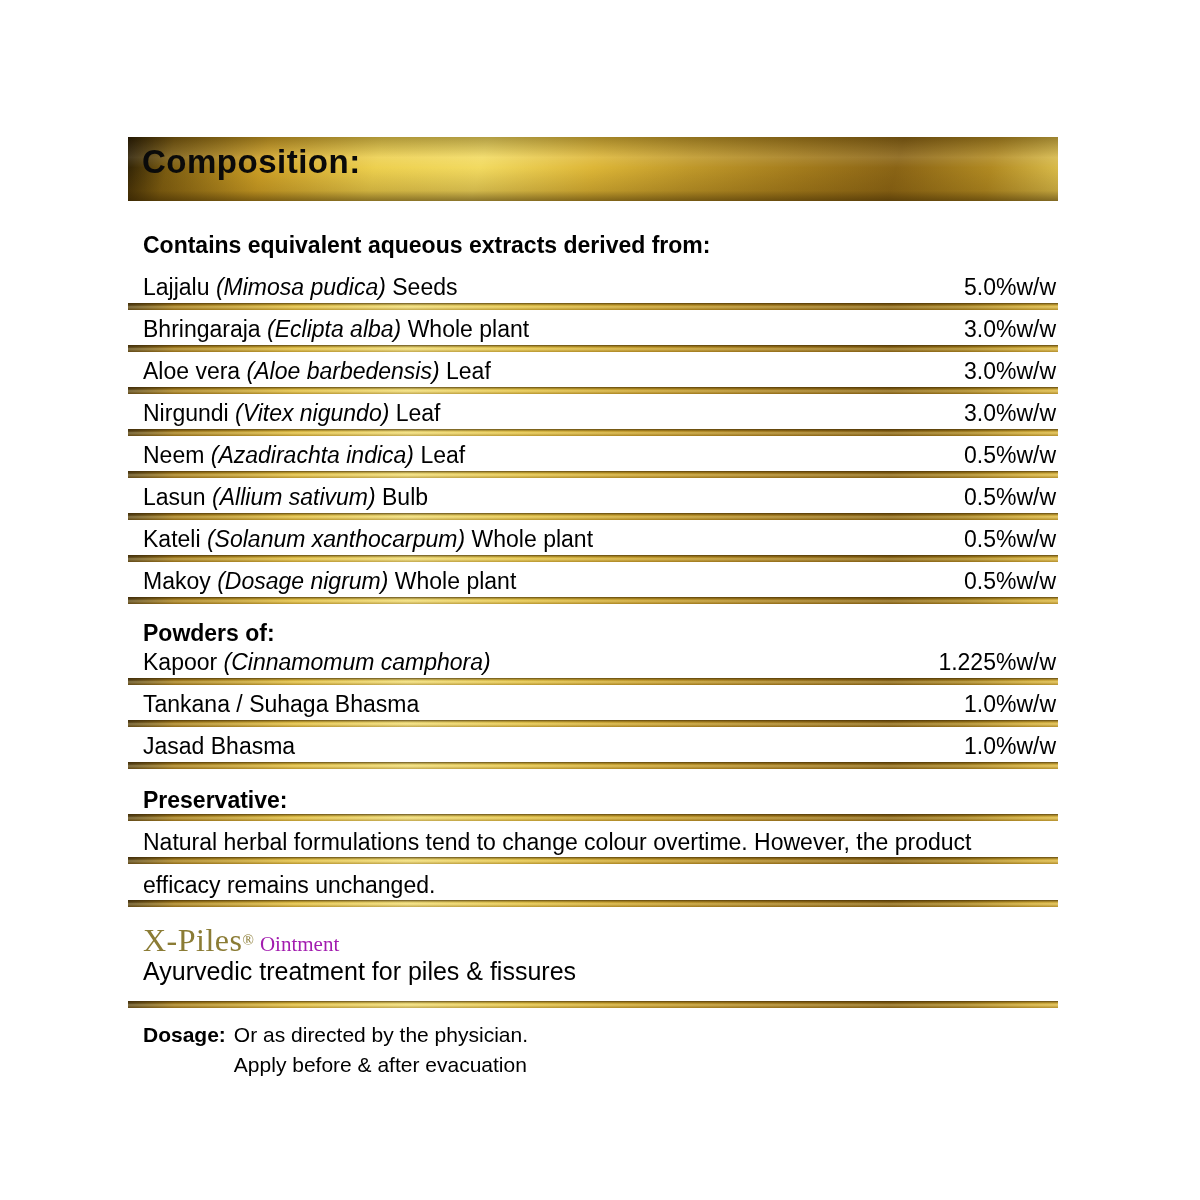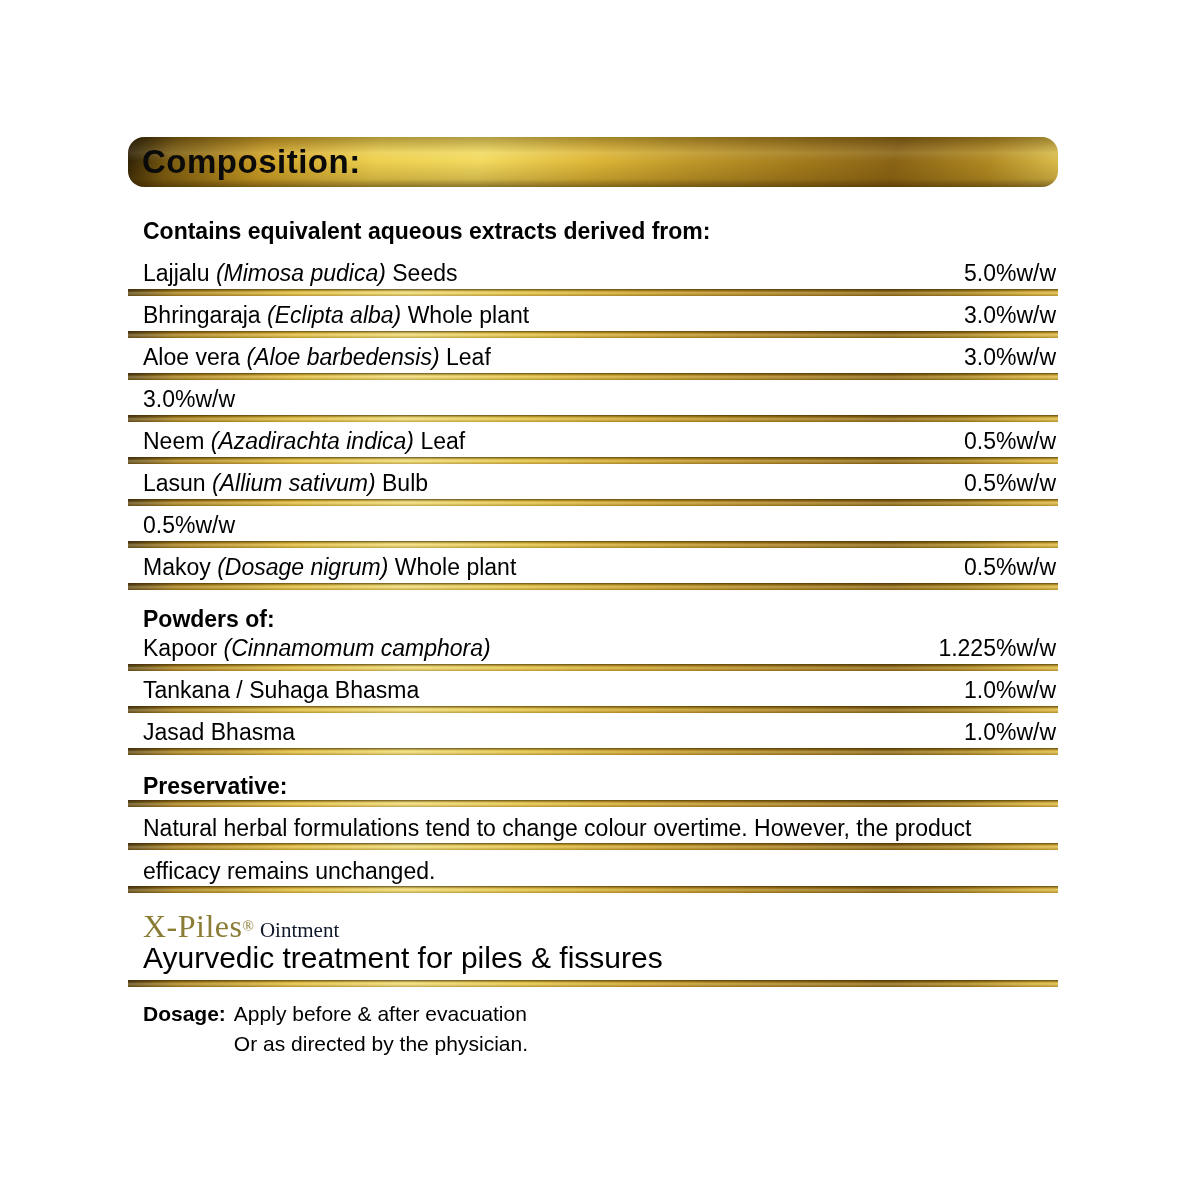--- a/index.html
+++ b/index.html
@@ -17,25 +17,24 @@
     overflow: hidden;
   }
   .content {
     position: absolute;
     left: 128px;
     top: 137px;
     width: 930px;
   }
   
   .header-bar {
-    height: 50px;
+    height: 64px;
     background:
       linear-gradient(180deg, rgba(30,18,0,0.30) 0%, rgba(255,255,255,0.10) 32%, rgba(0,0,0,0) 48%, rgba(90,60,5,0.22) 84%, rgba(55,35,0,0.55) 100%),
       linear-gradient(105deg, #241903 0%, #7b5c11 5%, #cda026 15%, #edd04f 27%, #f2da60 38%, #ddb637 50%, #c0992a 60%, #a37b1c 72%, #8a6415 82%, #b18a22 92%, #ddc04e 100%);
-    border-radius: 16px;
   }
   .header-title {
     display: inline-block;
     font-size: 33px;
     font-weight: bold;
     line-height: 50px;
     padding-left: 14px;
     letter-spacing: 0.5px;
     color: #0a0a0a;
   }
@@ -93,28 +92,28 @@
   .brand-reg {
     font-family: "Liberation Serif", serif;
     font-size: 15px;
     color: #8b7c35;
     vertical-align: super;
     line-height: 0;
   }
   .brand-variant {
     font-family: "Liberation Serif", serif;
     font-size: 21px;
-    color: #0f172a;
+    color: #a21caf;
     margin-left: 6px;
   }
   .brand-tagline {
-    font-size: 30px;
+    font-size: 25px;
     line-height: 27px;
     margin-top: 1px;
-    padding-bottom: 9px;
+    padding-bottom: 16px;
     color: #000;
   }
   .tagline-wrap { padding-left: 15px; }
   
   .dosage-block {
     display: flex;
     margin-top: 12px;
     padding-left: 15px;
     font-size: 21px;
     line-height: 30px;
@@ -147,37 +146,39 @@
       </div>
       <div class="gold-line"></div>
 
       <div class="row">
         <span class="row-name"><span>Aloe vera </span><span class="it">(Aloe barbedensis)</span><span> Leaf</span></span>
         <span class="row-value">3.0%w/w</span>
       </div>
       <div class="gold-line"></div>
 
       <div class="row">
+        <span class="row-name"><span>Nirgundi </span><span class="it">(Vitex nigundo)</span><span> Leaf</span></span>
         <span class="row-value">3.0%w/w</span>
       </div>
       <div class="gold-line"></div>
 
       <div class="row">
         <span class="row-name"><span>Neem </span><span class="it">(Azadirachta indica)</span><span> Leaf</span></span>
         <span class="row-value">0.5%w/w</span>
       </div>
       <div class="gold-line"></div>
 
       <div class="row">
         <span class="row-name"><span>Lasun </span><span class="it">(Allium sativum)</span><span> Bulb</span></span>
         <span class="row-value">0.5%w/w</span>
       </div>
       <div class="gold-line"></div>
 
       <div class="row">
+        <span class="row-name"><span>Kateli </span><span class="it">(Solanum xanthocarpum)</span><span> Whole plant</span></span>
         <span class="row-value">0.5%w/w</span>
       </div>
       <div class="gold-line"></div>
 
       <div class="row">
         <span class="row-name"><span>Makoy </span><span class="it">(Dosage nigrum)</span><span> Whole plant</span></span>
         <span class="row-value">0.5%w/w</span>
       </div>
       <div class="gold-line"></div>
     </div>
@@ -216,19 +217,19 @@
       <span class="brand-name">X-Piles</span><span class="brand-reg">®</span><span class="brand-variant">Ointment</span>
     </div>
     <div class="tagline-wrap">
       <div class="brand-tagline">Ayurvedic treatment for piles &amp; fissures</div>
     </div>
     <div class="gold-line"></div>
 
     <div class="dosage-block">
       <span class="dosage-label">Dosage:</span>
       <span class="dosage-lines">
+        <div>Or as directed by the physician.</div>
         <div>Apply before &amp; after evacuation</div>
-        <div>Or as directed by the physician.</div>
       </span>
     </div>
 
   </div>
 </div>
 
 </body></html>

